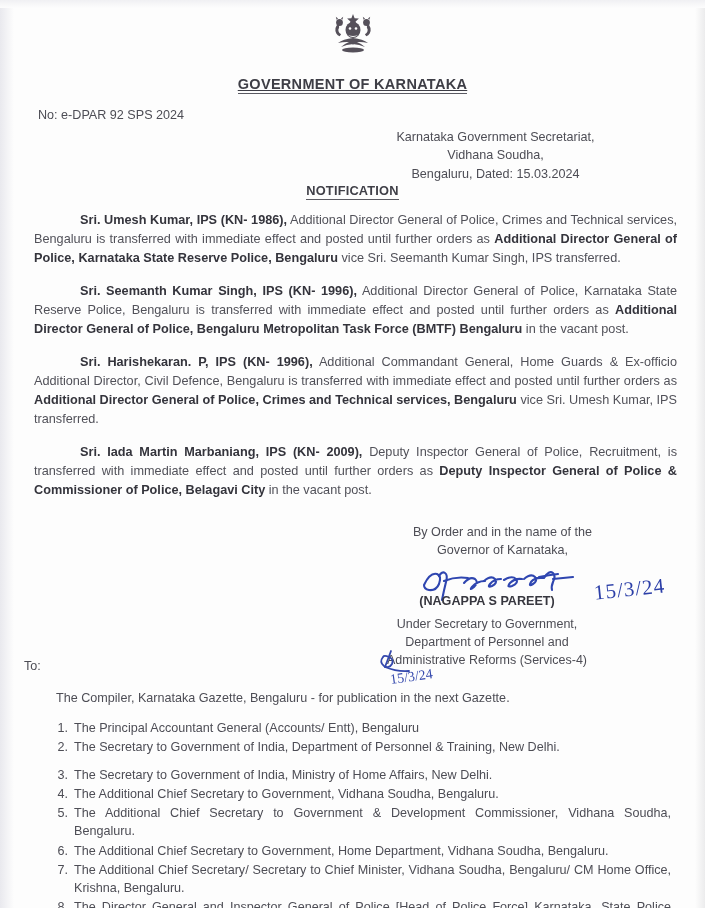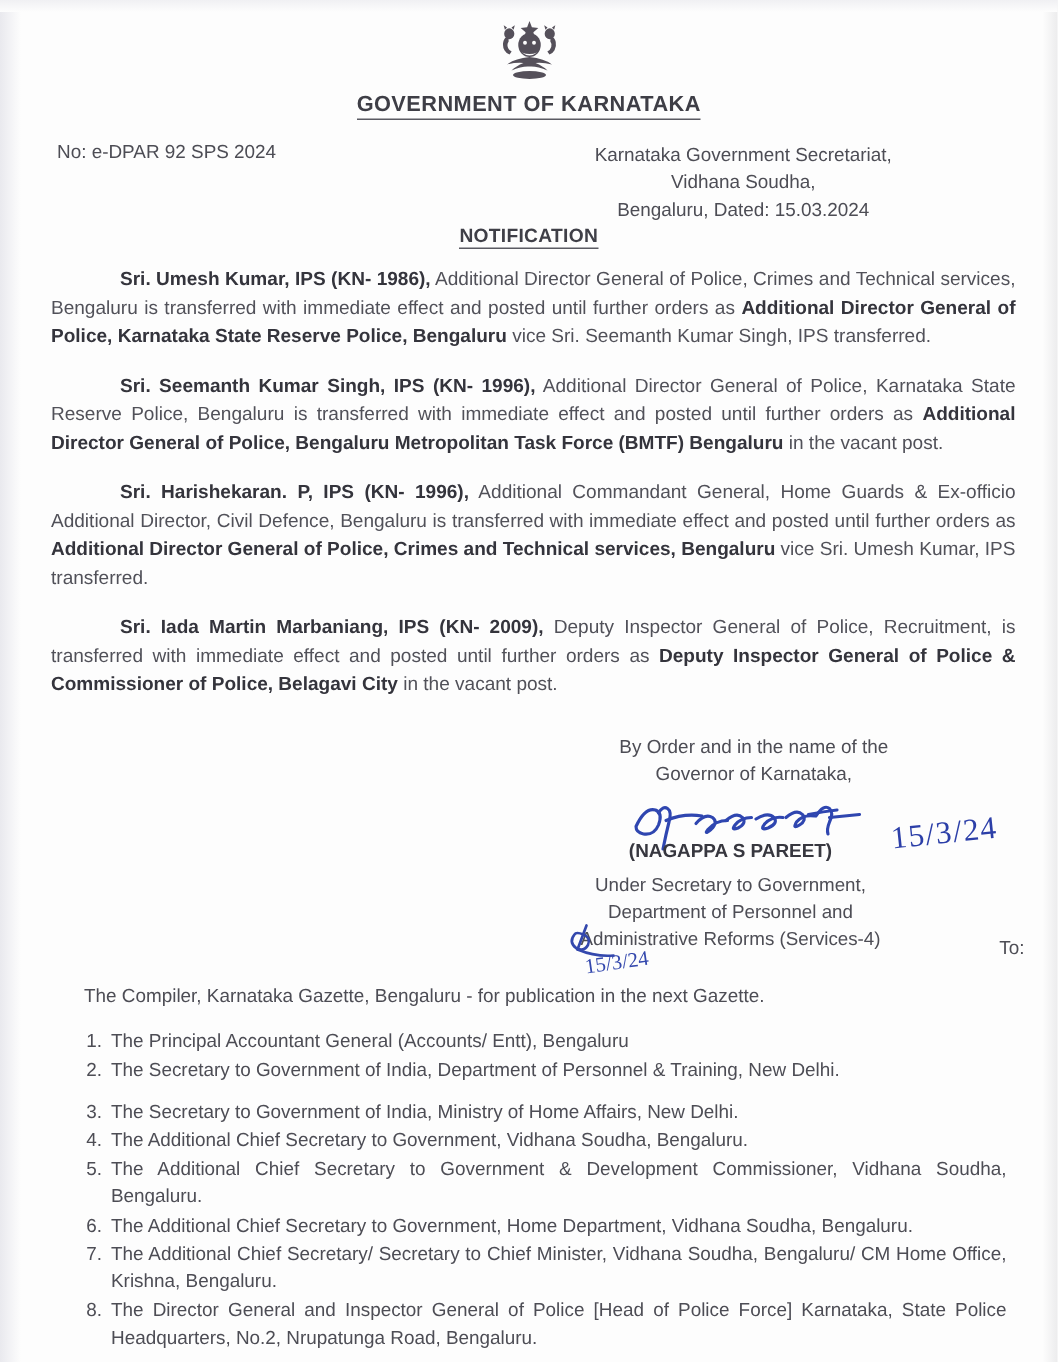--- a/index.html
+++ b/index.html
@@ -56,21 +56,22 @@
     width: 52px;
     height: 46px;
   }
 
   .govt-title {
     text-align: center;
     font-weight: bold;
     font-size: 14.5px;
     letter-spacing: 0.3px;
     color: #3e3e46;
-    margin-top: 2px;
+    margin-top: 16px;
+    text-decoration: underline;
   }
   .govt-title span {
     border-bottom: 1.6px solid #5a5a62;
     padding-bottom: 1px;
   }
 
   .ref-row {
     display: flex;
     align-items: flex-start;
     margin-top: 16px;
@@ -80,20 +81,21 @@
     width: 300px;
     padding-left: 16px;
     color: #4d4d55;
   }
   .addr {
     flex: 1;
     text-align: center;
     line-height: 1.45;
     color: #4d4d55;
     padding-right: 30px;
+    margin-top: 20px;
   }
 
   .notif {
     text-align: center;
     font-weight: bold;
     font-size: 12.8px;
     letter-spacing: 0.2px;
     color: #3f3f47;
   }
   .notif span {
@@ -163,21 +165,20 @@
     font-size: 12.5px;
     line-height: 1.42;
     color: #4d4d55;
   }
 
   .to-row {
     position: relative;
     margin-top: 2px;
     font-size: 12.6px;
     color: #4d4d55;
-    text-align: right;
   }
   .to-label {
     padding-left: 2px;
   }
   .initial2 {
     position: absolute;
     left: 355px;
     top: -12px;
     width: 72px;
     height: 46px;

